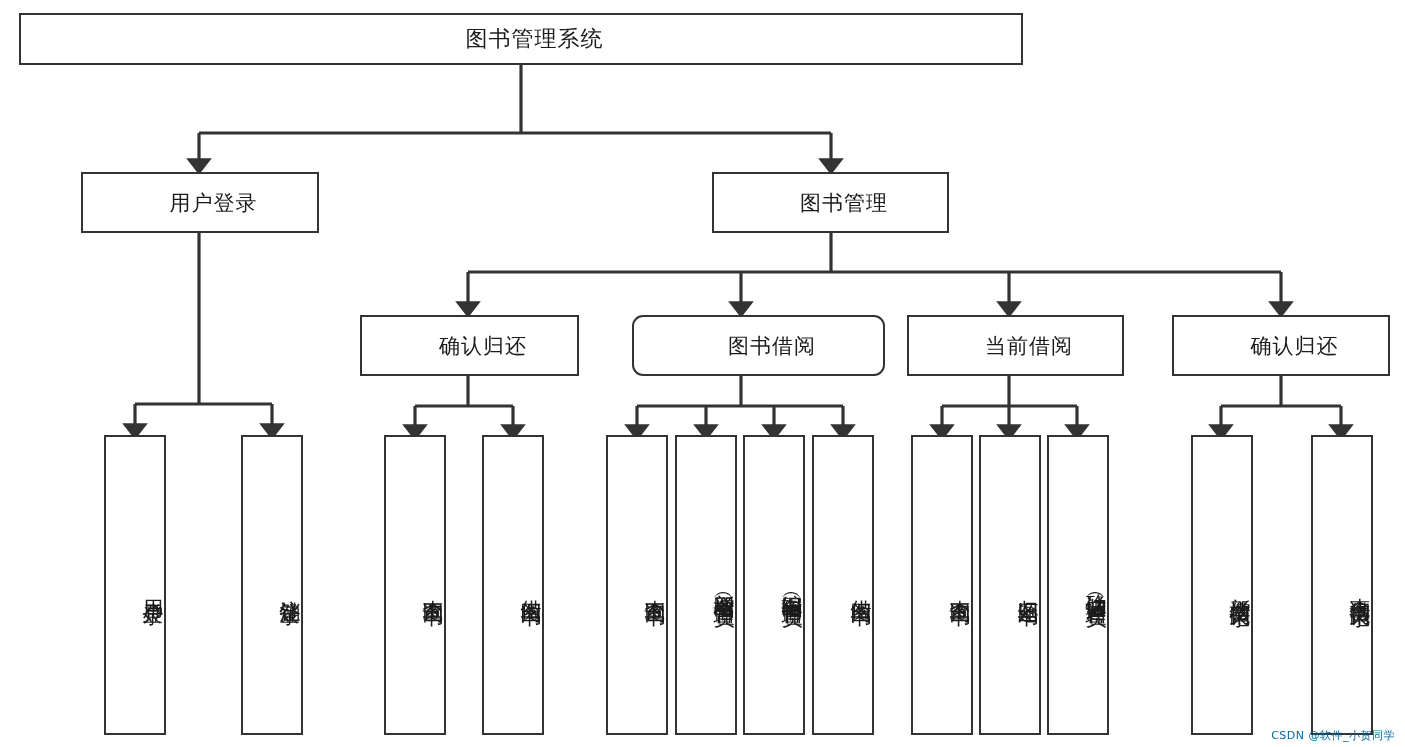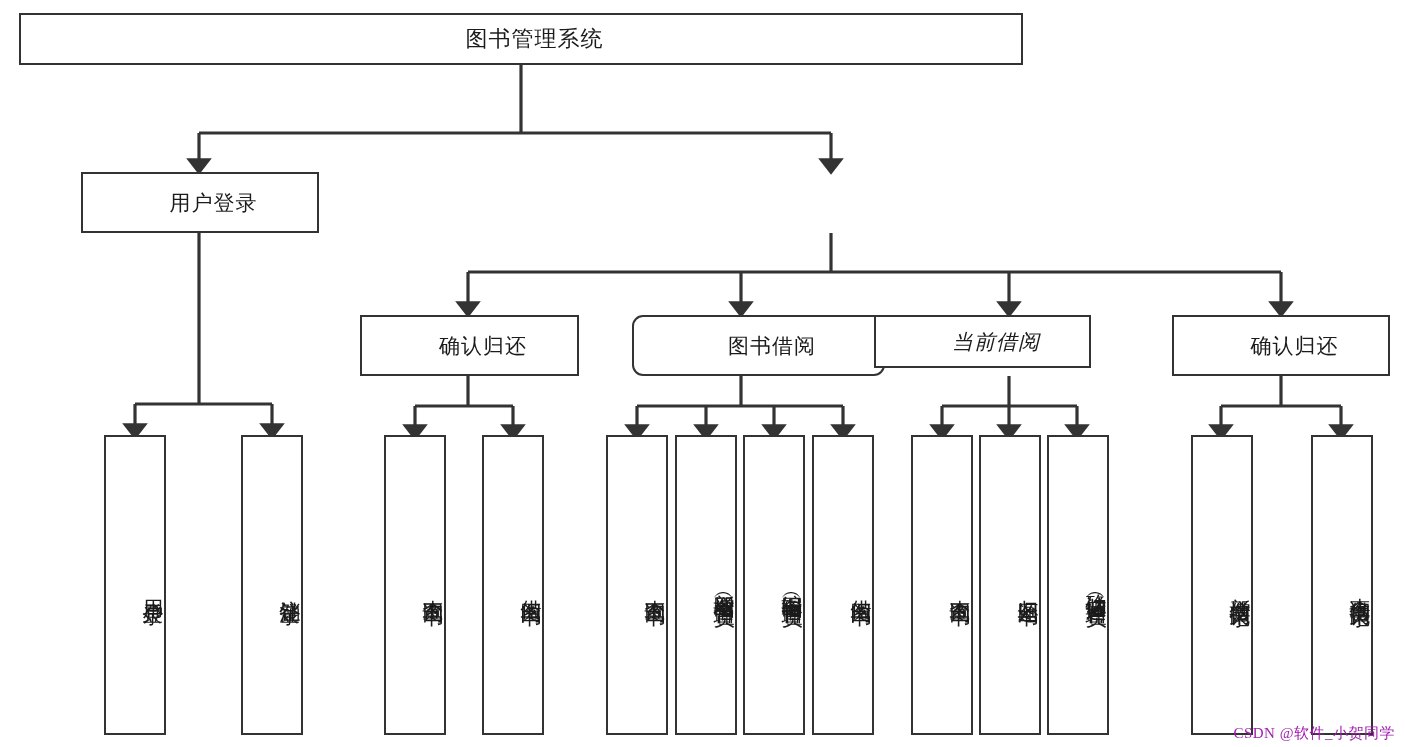--- a/index.html
+++ b/index.html
@@ -57,26 +57,25 @@
     padding-top: 4px;
     text-align: center;
   }
   .node-v.node-v-tall {
     padding-top: 2px;
   }
   .watermark {
     position: absolute;
     right: 10px;
     bottom: 4px;
-    font-size: 15px;
-    color: #a21caf;
+    font-size: 11px;
+    color: #0369a1;
     letter-spacing: 0.5px;
     white-space: nowrap;
     z-index: 5;
-    font-family: Liberation Serif, serif;
   }
 </style>
 </head>
 <body>
 
 <div id="diagram-canvas">
 
   <svg id="connector-layer" viewBox="0 0 1405 747" width="1405" height="747" xmlns="http://www.w3.org/2000/svg">
     <defs>
       <marker id="arrowhead" markerWidth="11" markerHeight="11" refX="1.5" refY="4.2" orient="auto" markerUnits="strokeWidth">
@@ -124,24 +123,25 @@
       <path d="M1281,376 L1281,406"></path>
       <path d="M1221,406 L1341,406"></path>
       <path d="M1221,406 L1221,429" marker-end="url(#arrowhead)"></path>
       <path d="M1341,406 L1341,429" marker-end="url(#arrowhead)"></path>
     </g>
   </svg>
 
   <div class="node node-h node-title" style="left:19px; top:13px; width:1004px; height:52px;">图书管理系统</div>
 
   <div class="node node-h" style="left:81px; top:172px; width:238px; height:61px;">用户登录</div>
+  <div class="node node-h" style="left:712px; top:172px; width:237px; height:61px;">图书管理</div>
 
   <div class="node node-h" style="left:360px; top:315px; width:219px; height:61px;">确认归还</div>
   <div class="node node-h" style="left:632px; top:315px; width:253px; height:61px;border-radius:11px;">图书借阅</div>
-  <div class="node node-h" style="left:874px; top:315px; width:217px; height:53px;font-style:italic;">当前借阅</div>
+  <div class="node node-h" style="left:907px; top:315px; width:217px; height:61px;">当前借阅</div>
   <div class="node node-h" style="left:1172px; top:315px; width:218px; height:61px;">确认归还</div>
 
   <div class="node node-v" style="left:104px; top:435px; width:62px; height:300px;">用户登录</div>
   <div class="node node-v" style="left:241px; top:435px; width:62px; height:300px;">注销登录</div>
 
   <div class="node node-v" style="left:384px; top:435px; width:62px; height:300px;">查询图书</div>
   <div class="node node-v" style="left:482px; top:435px; width:62px; height:300px;">借阅图书</div>
 
   <div class="node node-v" style="left:606px; top:435px; width:62px; height:300px;">查询图书</div>
   <div class="node node-v node-v-tall" style="left:675px; top:435px; width:62px; height:300px;">新增图书（管理员）</div>

